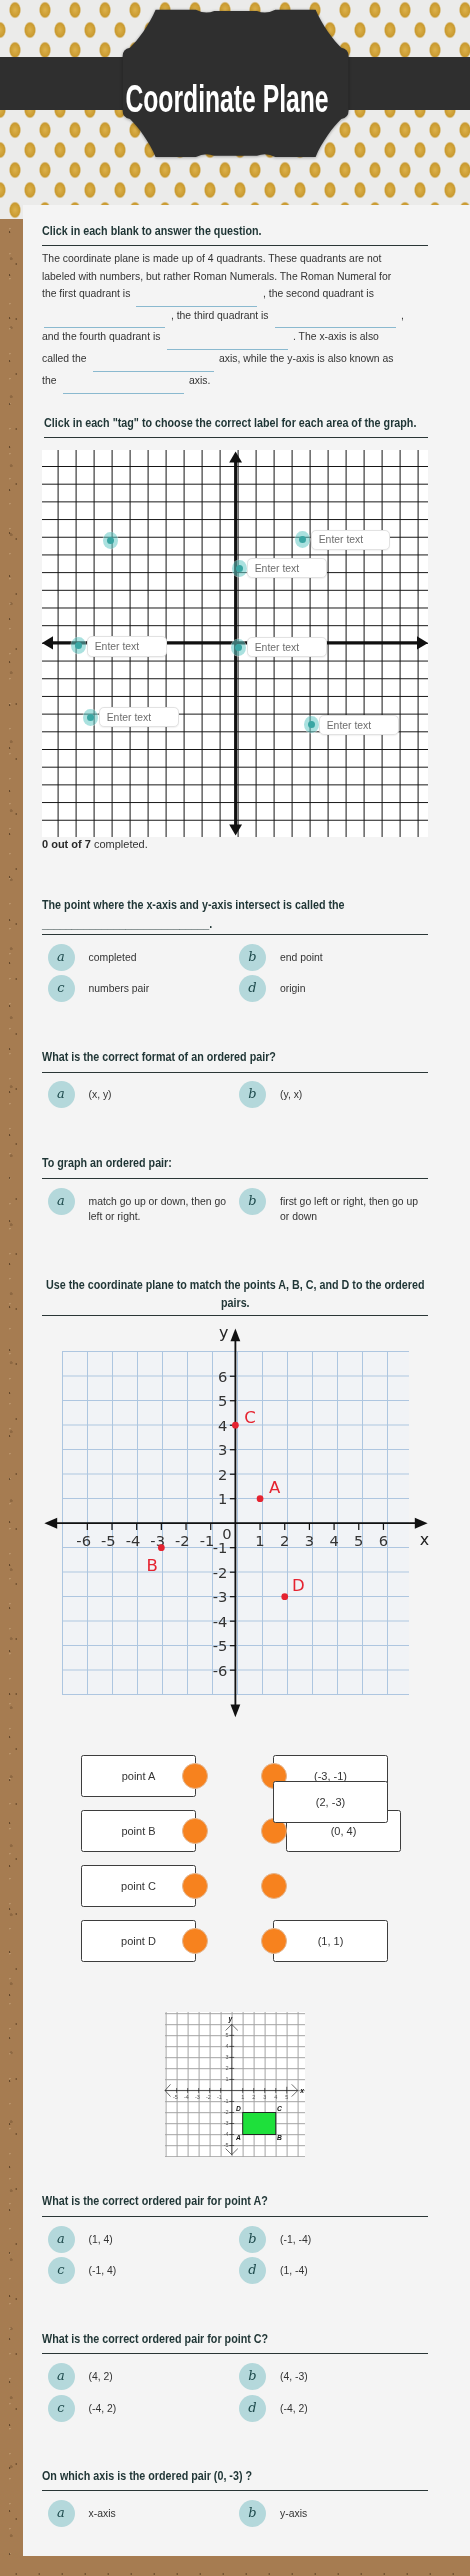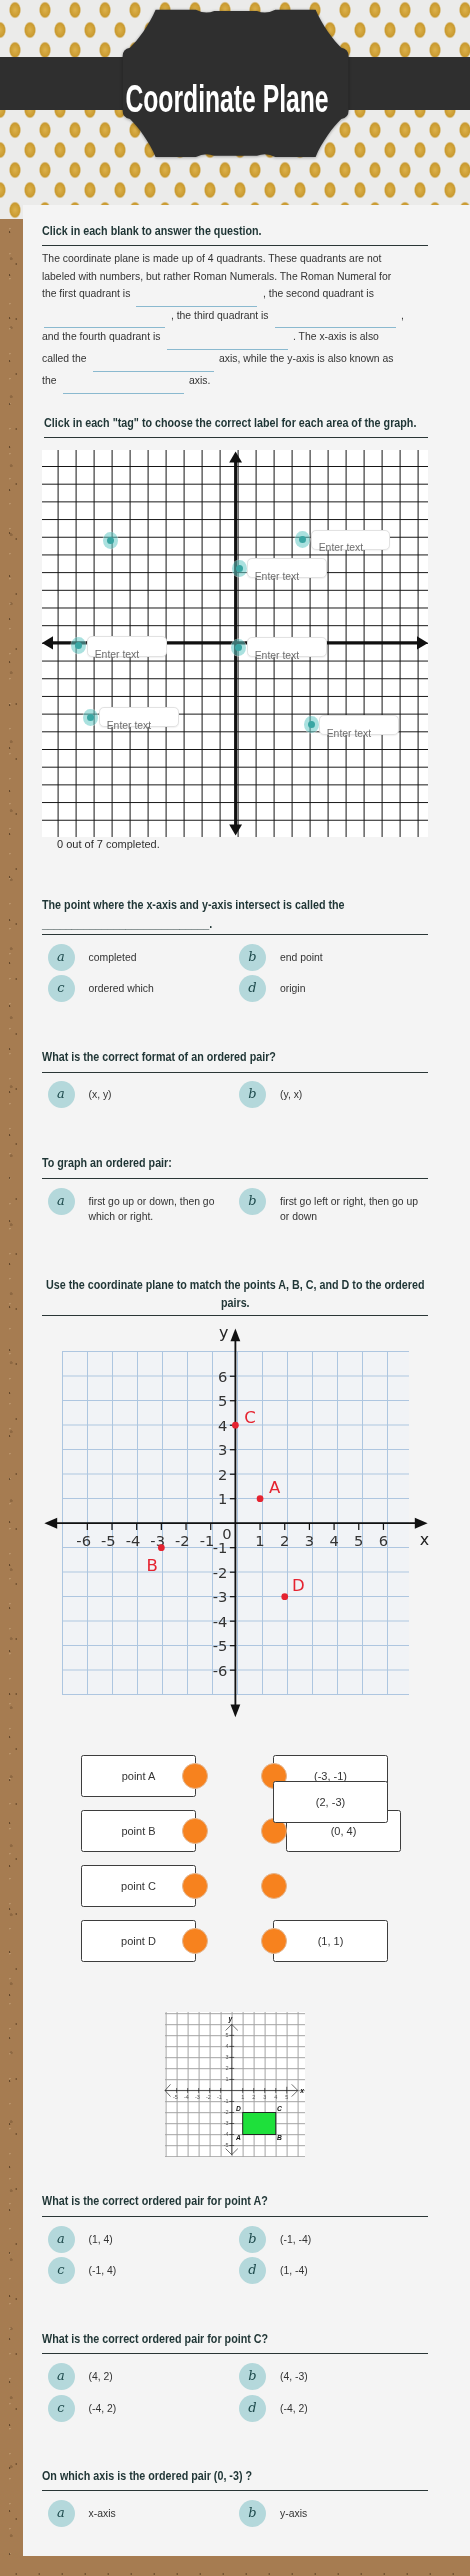--- a/index.html
+++ b/index.html
@@ -71,25 +71,25 @@
     content:""; position:absolute; left:3.7px; top:4.9px; width:7.3px; height:7.3px;
     border-radius:50%; background:#3aa6a3;
   }
   .tag-pill {
     position:absolute; background:#fff; border:0.6px solid #e2e2e2; border-radius:4.9px;
     box-sizing:border-box; box-shadow:0 0.6px 1.2px rgba(0,0,0,.06);
   }
   .tag-pill input {
     width:100%; height:100%; border:none; background:transparent; outline:none;
     padding:0 0 0 6.7px; box-sizing:border-box;
-    font:10.4px "Liberation Sans", sans-serif; color:#333;margin-top:8px;
+    font:10.4px "Liberation Sans", sans-serif; color:#333;
   }
   .tag-pill input::placeholder { color:#6e6e6e; }
   .progress { position:absolute; left:19px; top:633px; font-size:11px; line-height:12.2px; color:#333; white-space:nowrap; }
-  .progress b { font-weight:normal; color:#2a2a2a;margin-left:15px; }
+  .progress b { font-weight:bold; color:#2a2a2a; }
   
   .opt { position:absolute; height:27px; width:181px; cursor:pointer; }
   .opt .badge {
     position:absolute; left:0; top:0; width:27px; height:27px; border-radius:50%;
     background:#b4d8db; color:#1d4a4c; text-align:center; line-height:26px;
     font-family:"DejaVu Serif", serif; font-style:italic; font-size:13px;
   }
   .opt .opt-text {
     position:absolute; left:41px; top:5.8px; width:144px;
     font-size:10.4px; line-height:15.3px; color:#333;
@@ -199,21 +199,21 @@
   <div class="opt" style="left:24.5px; top:739px">
       <span class="badge">a</span>
       <span class="opt-text">completed</span>
     </div>
   <div class="opt" style="left:216px; top:739px">
       <span class="badge">b</span>
       <span class="opt-text">end point</span>
     </div>
   <div class="opt" style="left:24.5px; top:770px">
       <span class="badge">c</span>
-      <span class="opt-text">ordered which</span>
+      <span class="opt-text">numbers pair</span>
     </div>
   <div class="opt" style="left:216px; top:770px">
       <span class="badge">d</span>
       <span class="opt-text">origin</span>
     </div>
 
   <div class="hd" style="top:845px">What is the correct format of an ordered pair?</div>
   <div class="dv" style="top:867px"></div>
   <div class="opt" style="left:24.5px; top:876px">
       <span class="badge">a</span>
@@ -221,21 +221,21 @@
     </div>
   <div class="opt" style="left:216px; top:876px">
       <span class="badge">b</span>
       <span class="opt-text">(y, x)</span>
     </div>
 
   <div class="hd" style="top:951px">To graph an ordered pair:</div>
   <div class="dv" style="top:973px"></div>
   <div class="opt" style="left:24.5px; top:983px; height:37px">
       <span class="badge">a</span>
-      <span class="opt-text" style="width:142px">first go up or down, then go which or right.</span>
+      <span class="opt-text" style="width:142px">match go up or down, then go left or right.</span>
     </div>
   <div class="opt" style="left:216px; top:983px; height:37px">
       <span class="badge">b</span>
       <span class="opt-text" style="width:148px">first go left or right, then go up or down</span>
     </div>
 
   <div class="hd" style="top:1071px; line-height:18px; text-align:center">Use the coordinate plane to match the points A, B, C, and D to the ordered pairs.</div>
   <div class="dv" style="top:1110px"></div>
 
   <div class="mgrid"></div>

